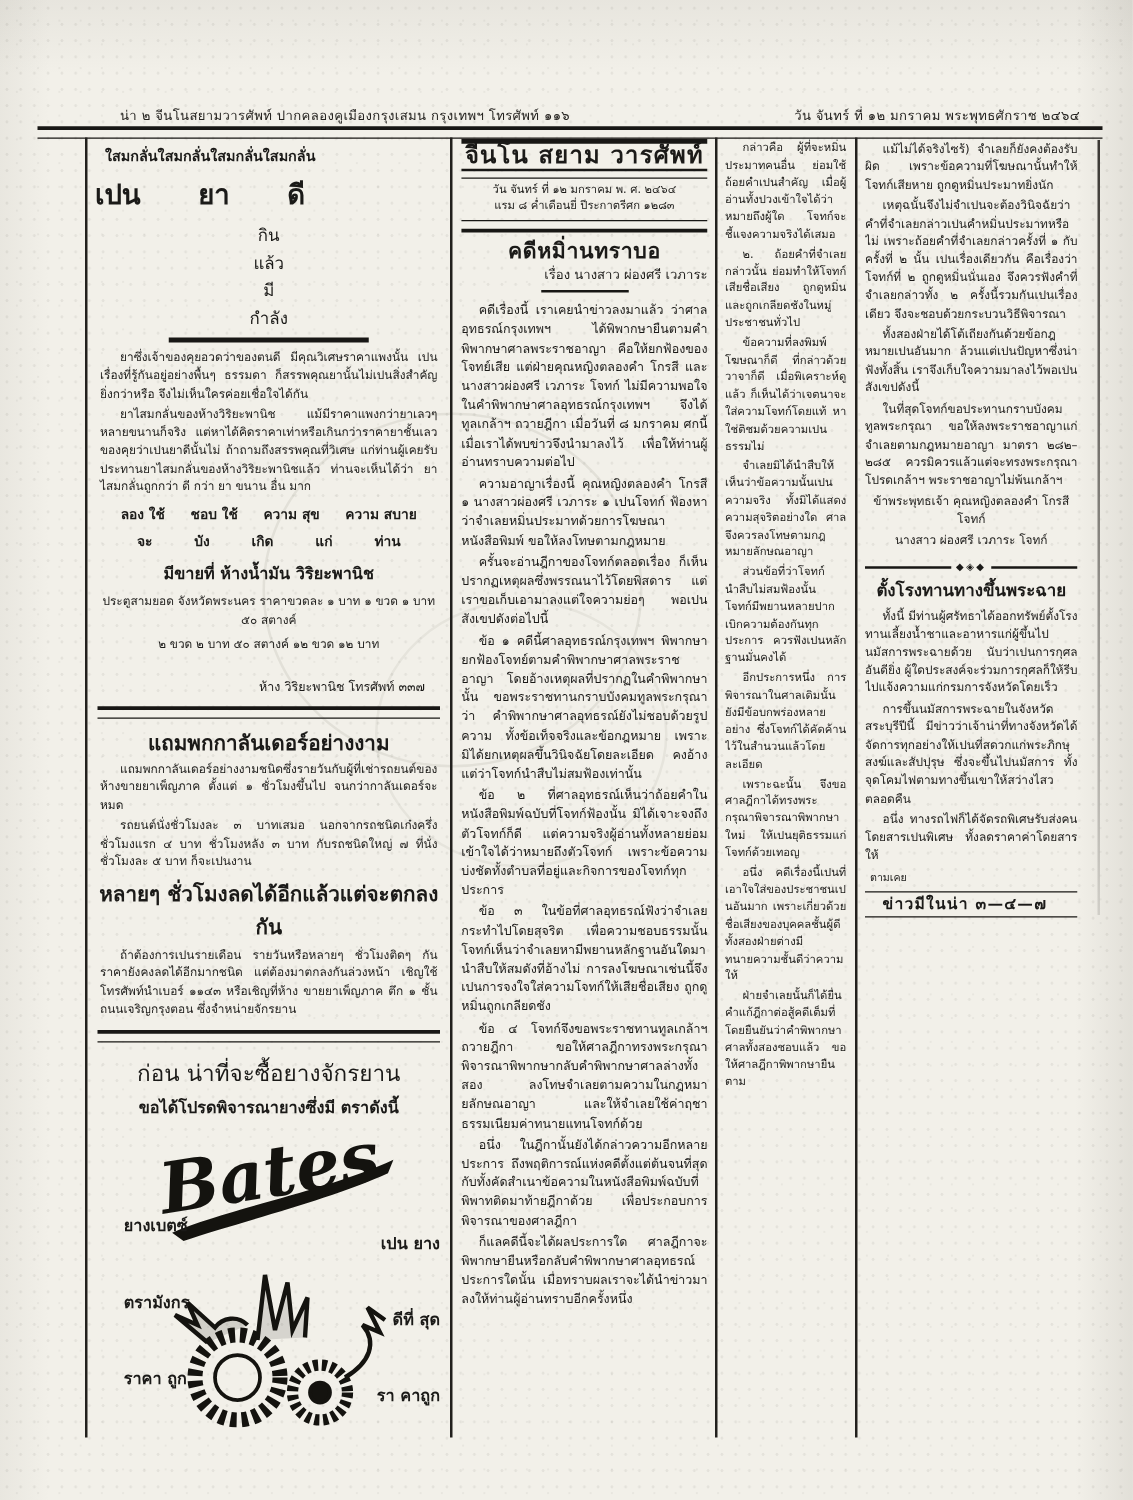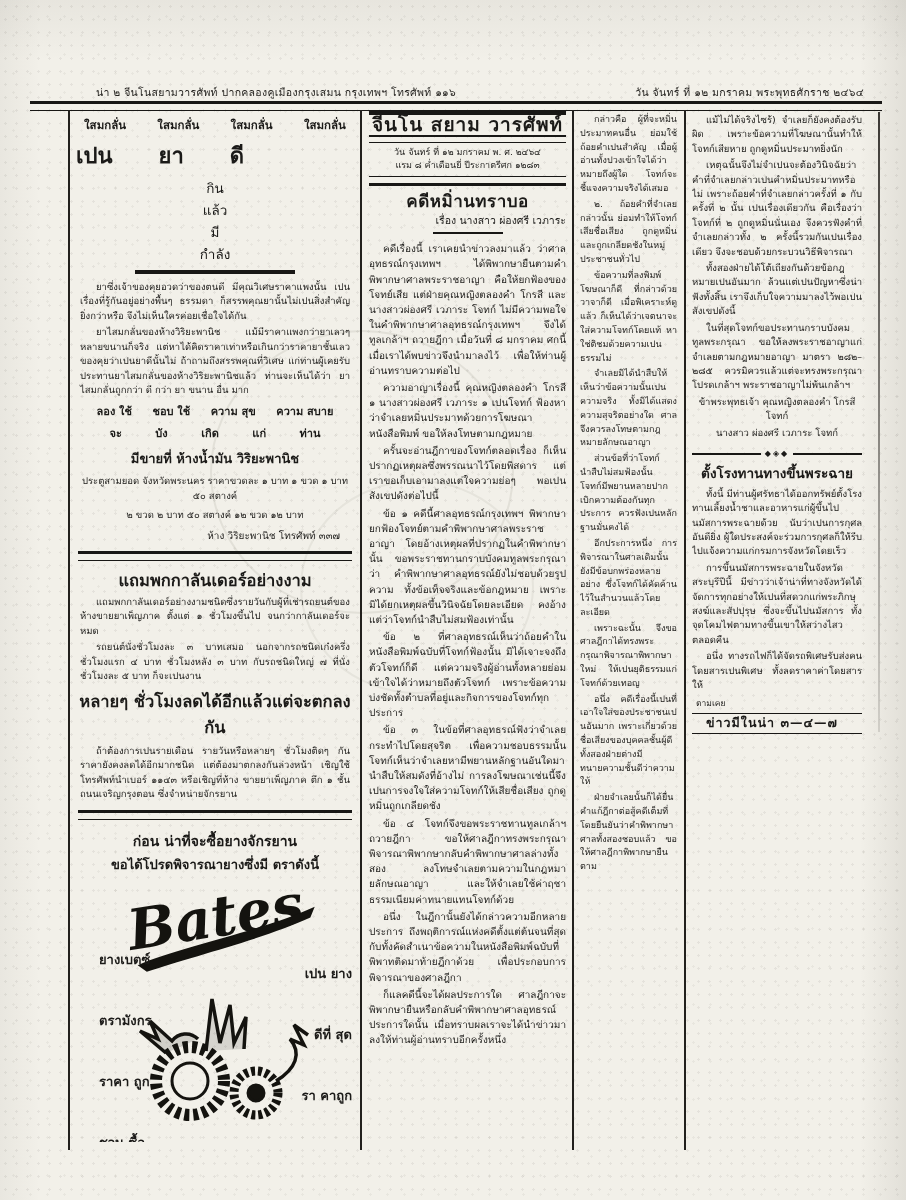--- a/index.html
+++ b/index.html
@@ -23,36 +23,36 @@
   .vline{position:absolute;top:0;bottom:0;width:1.5px;background:#22201d;}
   .v1{left:290px}.v2{left:502px}.v3{left:614px}
   .edge-streak{position:absolute;right:26px;top:112px;width:2px;height:620px;background:linear-gradient(180deg,#3a3733,rgba(58,55,51,.15));}
   .col{position:absolute;top:0;overflow:hidden;text-align:justify;}
   .col1{left:6px;width:278px;height:1032px;text-align:center;}
   .col2{left:299px;width:197px;height:1034px;font-size:10px;line-height:15.2px;}
   .col3{left:510px;width:97px;height:1032px;font-size:9px;line-height:13.8px;padding-top:3px;}
   .col4{left:622px;width:170px;height:1032px;font-size:9.5px;line-height:14.4px;padding-top:3px;}
   .col p{margin:0 0 2px 0;text-indent:14px;}
   
-  .som-row{display:flex;justify-content:space-between;font-weight:bold;font-size:11.5px;padding:6px 8px 2px;}
+  .som-row{display:flex;justify-content:flex-start;font-weight:bold;font-size:11.5px;padding:6px 8px 2px;}
   .ya-dee{display:flex;justify-content:flex-start;gap:46px;font-size:22px;font-weight:bold;margin-top:2px;}
   .kamlang{display:flex;justify-content:space-evenly;font-size:13.5px;margin-top:4px;flex-direction:column;}
   .short-rule{width:160px;height:3.5px;background:#181715;margin:5px auto 6px;}
   .ad-par{font-size:9.5px;line-height:14.5px;text-align:justify;margin:2px 4px;text-indent:16px;}
   .word-grid{display:flex;justify-content:space-evenly;font-size:11px;margin-top:4px;}
   .word-grid span{font-weight:bold;}
   .sale-line{font-size:13px;font-weight:bold;margin-top:6px;}
   .addr-line{font-size:9.5px;margin-top:4px;}
-  .right-line{font-size:10px;text-align:right;padding-right:14px;margin-top:6px;}
+  .right-line{font-size:10px;text-align:right;padding-right:14px;margin-top:20px;}
   .sep{margin:8px 2px 6px;}
   
   .cal-head{font-size:16.5px;font-weight:bold;margin-top:4px;}
   .big-line{font-size:16.5px;font-weight:bold;margin:4px 0;}
   
-  .bates-head1{font-size:14px;font-weight:bold;margin-top:10px;}
+  .bates-head1{font-size:18px;font-weight:normal;margin-top:10px;}
   .bates-head2{font-size:13px;font-weight:bold;margin-top:2px;}
   .bates-art{position:relative;height:300px;margin-top:2px;}
   .side-labels{position:absolute;display:flex;flex-direction:column;gap:40px;font-size:13px;font-weight:bold;text-align:left;margin-left:21px;}
   .sl-left{left:2px;top:72px;}
   .sl-right{right:2px;top:86px;text-align:right;}
   .tm-badge{display:inline-block;border:2.5px solid #181715;border-radius:14px/11px;padding:1px 12px;font-size:11.5px;font-weight:bold;letter-spacing:1px;font-family:"DejaVu Serif","Liberation Serif",serif;}
   .bates-par{font-size:8.8px;line-height:13px;}
   
   .masthead{border-top:4px solid #181715;text-align:center;padding-top:2px;margin-top:1px;}
   .masthead-title{font-size:19px;font-weight:bold;letter-spacing:1px;}

